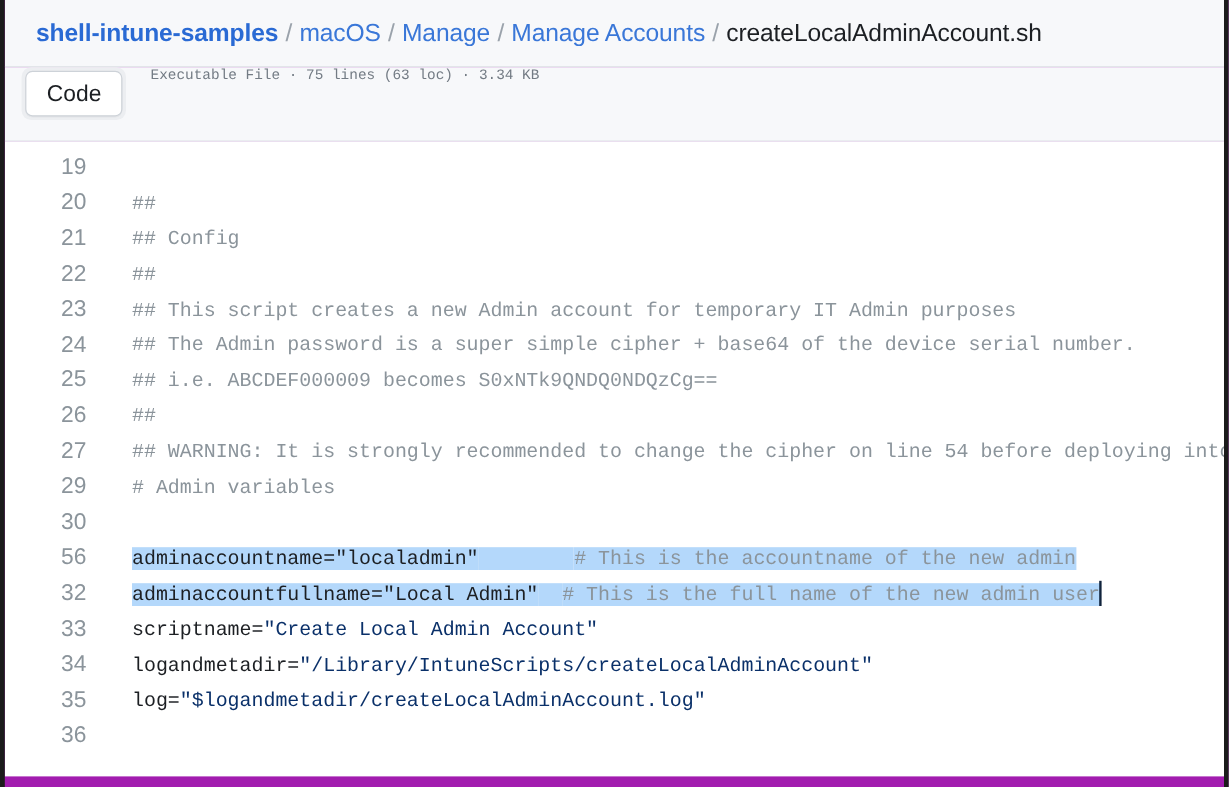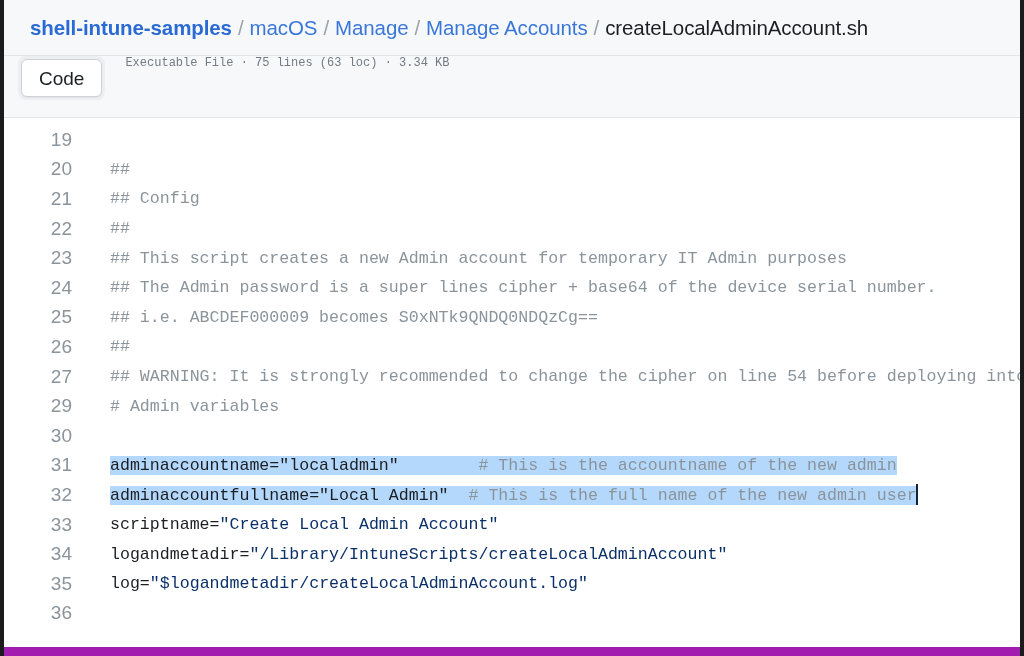--- a/index.html
+++ b/index.html
@@ -180,27 +180,27 @@
       </div>
     <div class="file-meta">Executable File · 75 lines (63 loc) · 3.34 KB</div>
   </div>
 
   <div class="code-area" id="code-area">
       <div class="code-line"><div class="ln">19</div><div class="lc"></div></div>
       <div class="code-line"><div class="ln">20</div><div class="lc"><span class="tok-comment">##</span></div></div>
       <div class="code-line"><div class="ln">21</div><div class="lc"><span class="tok-comment">## Config</span></div></div>
       <div class="code-line"><div class="ln">22</div><div class="lc"><span class="tok-comment">##</span></div></div>
       <div class="code-line"><div class="ln">23</div><div class="lc"><span class="tok-comment">## This script creates a new Admin account for temporary IT Admin purposes</span></div></div>
-      <div class="code-line"><div class="ln">24</div><div class="lc"><span class="tok-comment">## The Admin password is a super lines cipher + base64 of the device serial number.</span></div></div>
+      <div class="code-line"><div class="ln">24</div><div class="lc"><span class="tok-comment">## The Admin password is a super simple cipher + base64 of the device serial number.</span></div></div>
       <div class="code-line"><div class="ln">25</div><div class="lc"><span class="tok-comment">## i.e. ABCDEF000009 becomes S0xNTk9QNDQ0NDQzCg==</span></div></div>
       <div class="code-line"><div class="ln">26</div><div class="lc"><span class="tok-comment">##</span></div></div>
       <div class="code-line"><div class="ln">27</div><div class="lc"><span class="tok-comment">## WARNING: It is strongly recommended to change the cipher on line 54 before deploying into p</span></div></div>
       <div class="code-line"><div class="ln">29</div><div class="lc"><span class="tok-comment"># Admin variables</span></div></div>
       <div class="code-line"><div class="ln">30</div><div class="lc"></div></div>
-      <div class="code-line"><div class="ln">31</div><div class="lc"><span class="tok-var seltext">adminaccountname="localadmin"</span><span class="tok-var seltext">        </span><span class="tok-comment seltext"># This is the accountname of the new admin</span></div></div>
+      <div class="code-line"><div class="ln">56</div><div class="lc"><span class="tok-var seltext">adminaccountname="localadmin"</span><span class="tok-var seltext">        </span><span class="tok-comment seltext"># This is the accountname of the new admin</span></div></div>
       <div class="code-line"><div class="ln">32</div><div class="lc"><span class="tok-var seltext">adminaccountfullname="Local Admin"</span><span class="tok-var seltext">  </span><span class="tok-comment seltext"># This is the full name of the new admin user</span><span class="caret"></span></div></div>
       <div class="code-line"><div class="ln">33</div><div class="lc"><span class="tok-var">scriptname=</span><span class="tok-str">"Create Local Admin Account"</span></div></div>
       <div class="code-line"><div class="ln">34</div><div class="lc"><span class="tok-var">logandmetadir=</span><span class="tok-str">"/Library/IntuneScripts/createLocalAdminAccount"</span></div></div>
       <div class="code-line"><div class="ln">35</div><div class="lc"><span class="tok-var">log=</span><span class="tok-str">"$logandmetadir/createLocalAdminAccount.log"</span></div></div>
       <div class="code-line"><div class="ln">36</div><div class="lc"></div></div>
     </div>
 
 </div>
 
 </body></html>

